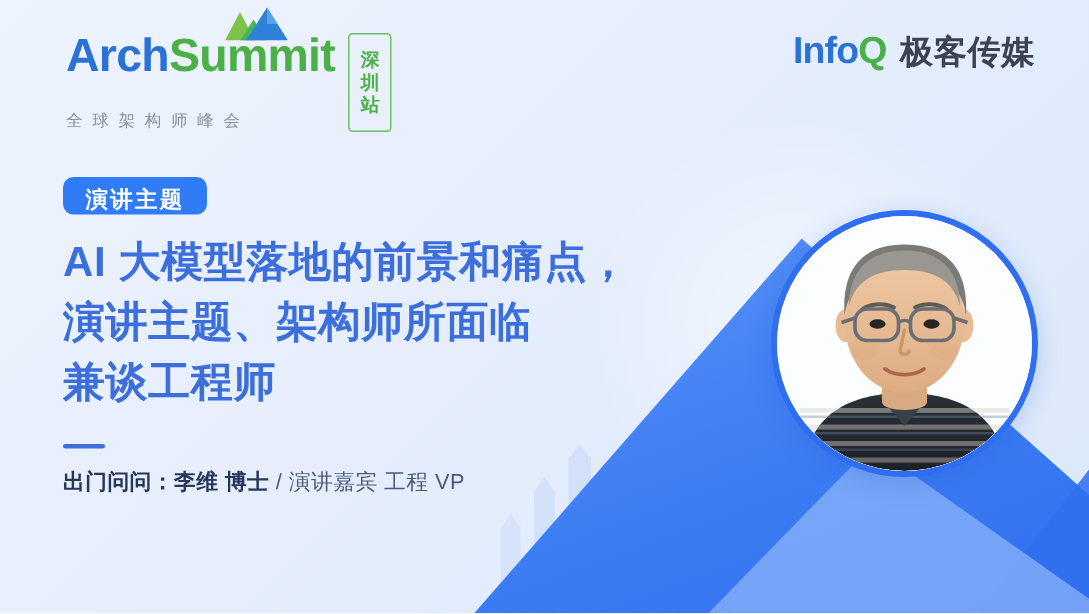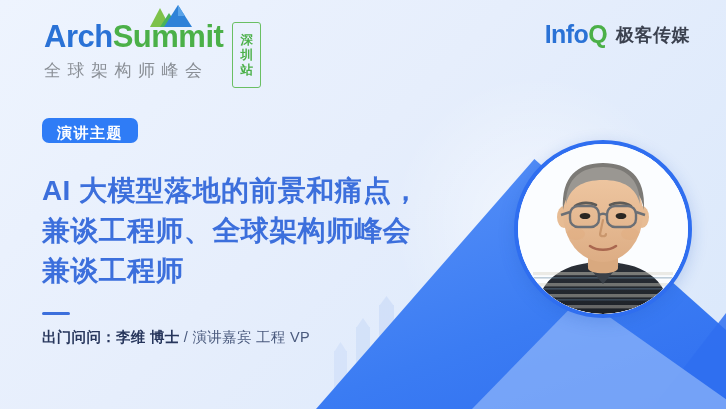--- a/index.html
+++ b/index.html
@@ -118,22 +118,22 @@
   .as-arch { color: #2a72d6; }
   .as-summit { color: #4bb048; }
   .as-mountain {
     position: absolute;
     left: 94px;
     top: -18px;
     width: 56px;
     height: 24px;
   }
   .as-sub {
-    margin-top: 7px;
-    font-size: 17px;
+    margin-top: 21px;
+    font-size: 11px;
     color: #8a8f96;
     letter-spacing: 6.5px;
     white-space: nowrap;
   }
   .city-badge {
     margin-left: 9px;
     margin-top: 1px;
     width: 27px;
     height: 64px;
     border: 1.6px solid #6abf63;
@@ -162,21 +162,21 @@
   }
   .iq-word {
     font-size: 25px;
     font-weight: bold;
     letter-spacing: -.6px;
     line-height: 1;
   }
   .iq-info { color: #2a72d6; }
   .iq-q { color: #4bb048; }
   .iq-cn {
-    font-size: 18px;
+    font-size: 22px;
     font-weight: bold;
     color: #3c4250;
     letter-spacing: .5px;
     line-height: 1;
   }
 
   
   .content {
     position: absolute;
     left: 42px;
@@ -187,21 +187,21 @@
     display: inline-block;
     background: #2f7cf6;
     color: #ffffff;
     font-size: 15px;
     font-weight: bold;
     letter-spacing: 1.5px;
     padding: 6px 15px 0 15px;
     border-radius: 7px;
   }
   .title {
-    margin-top: 28px;
+    margin-top: 12px;
     color: #3c6fdc;
     font-size: 28px;
     font-weight: bold;
     line-height: 1.42;
     letter-spacing: .4px;
   }
   .title-line { display: block; white-space: nowrap; }
 
   .divider {
     margin-top: 22px;
@@ -297,21 +297,21 @@
       <div class="iq-cn">极客传媒</div>
     </div>
 
   </div>
 
   <div class="content">
     <div class="topic-badge">演讲主题</div>
 
     <div class="title">
       <span class="title-line">AI 大模型落地的前景和痛点，</span>
-      <span class="title-line">兼谈工程师、全球架构师峰会</span>
+      <span class="title-line">演讲主题、架构师所面临</span>
       <span class="title-line">兼谈工程师</span>
     </div>
 
     <div class="divider"></div>
 
     <div class="speaker">
       <span class="sp-strong">出门问问：李维 博士</span><span class="sp-regular"> / 演讲嘉宾  工程 VP</span>
     </div>
   </div>
 

